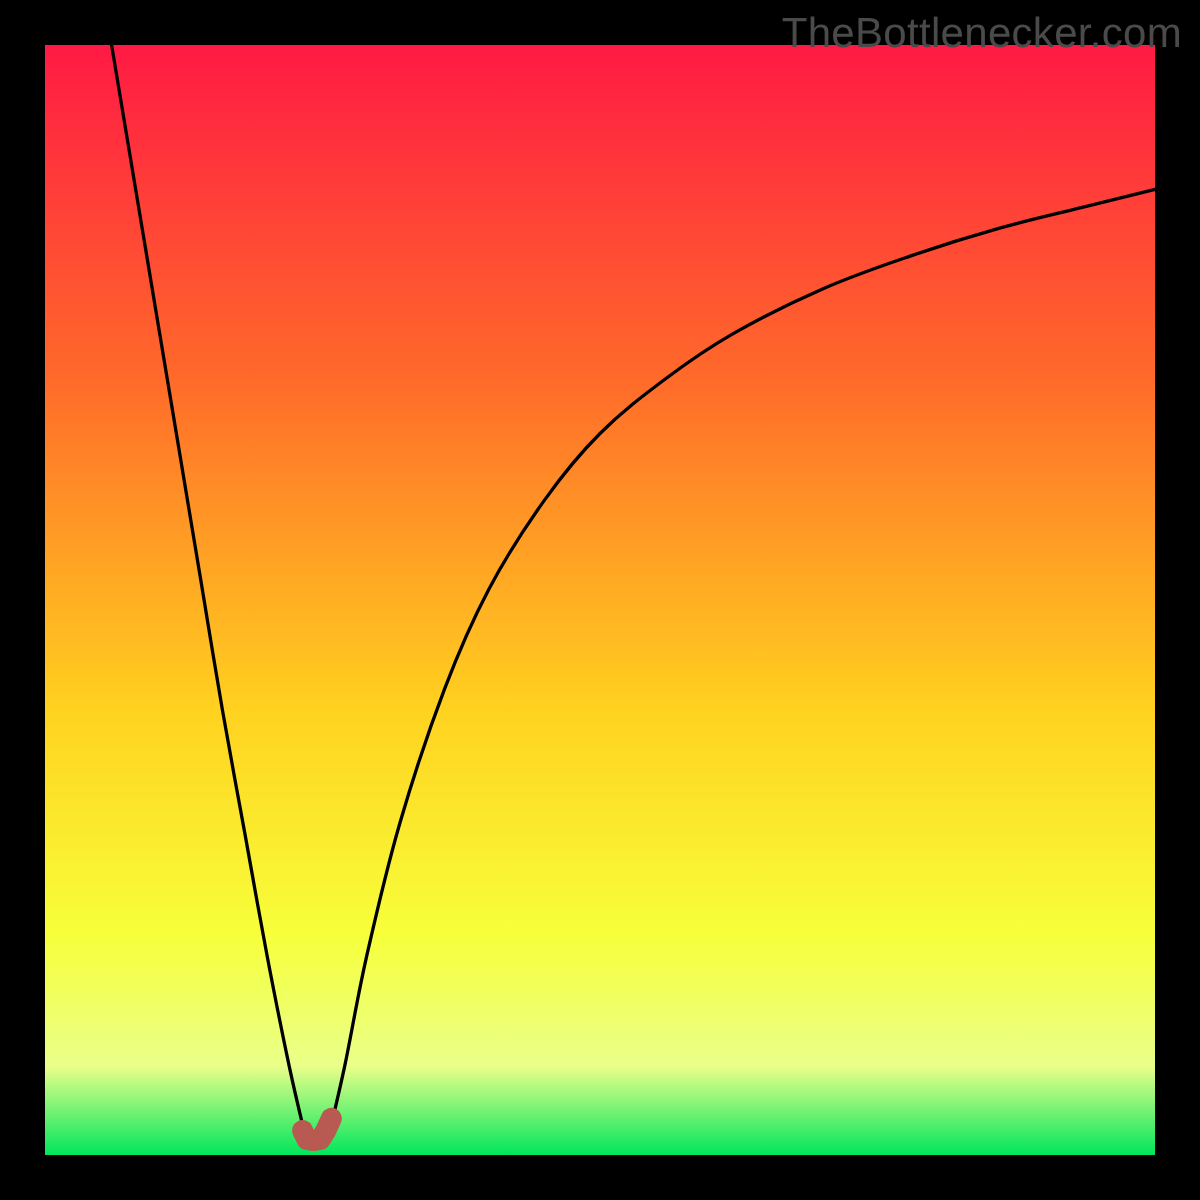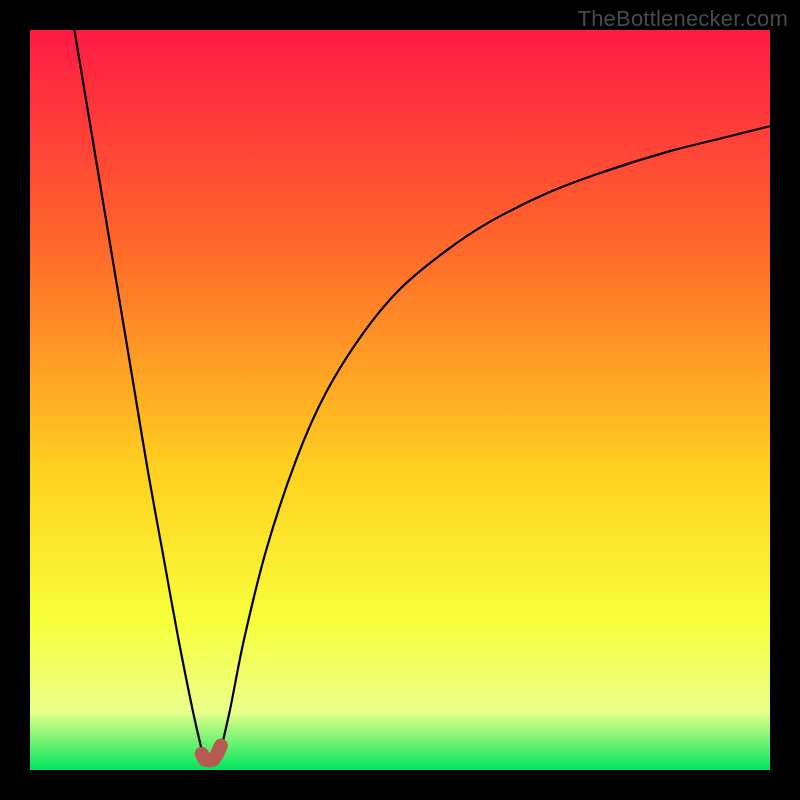--- a/index.html
+++ b/index.html
@@ -25,21 +25,21 @@
     top: 30px;
     width: 740px;
     height: 740px;
     
   }
   .watermark {
     position: absolute;
     top: 6px;
     right: 12px;
     color: #4a4a4a;
-    font-size: 22px;
+    font-size: 28px;
     font-weight: 400;
     letter-spacing: 0.2px;
     user-select: none;
   }
   svg.curve {
     position: absolute;
     left: 0;
     top: 0;
     width: 740px;
     height: 740px;

